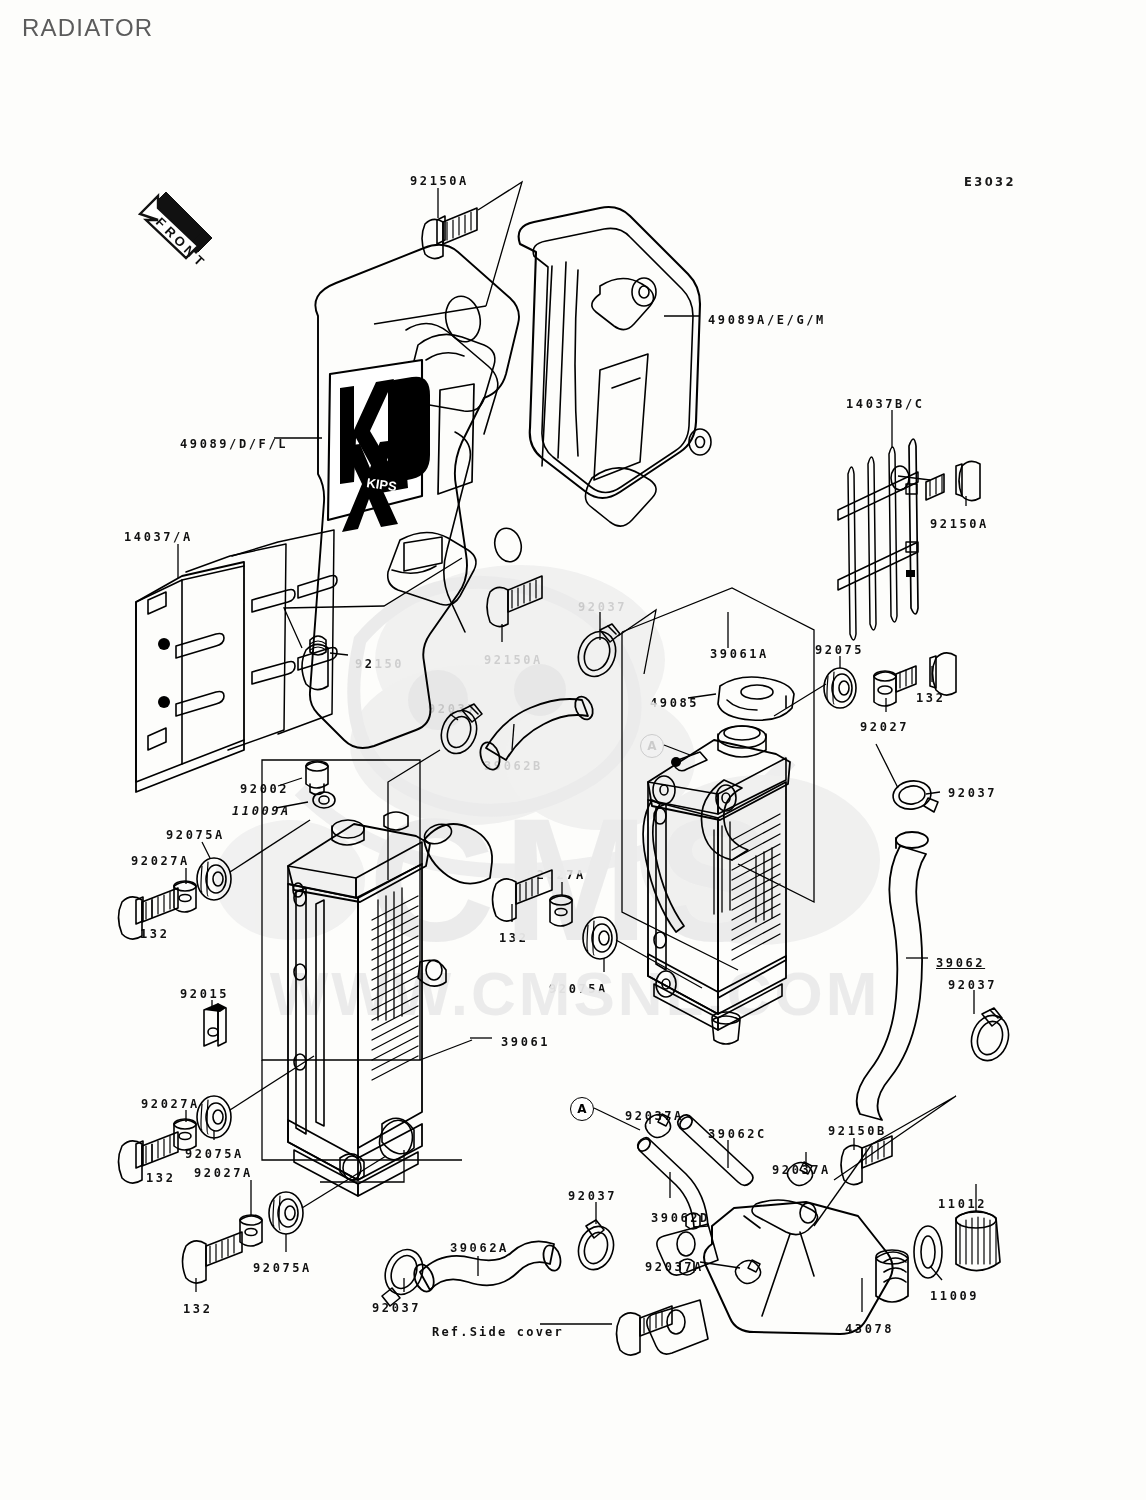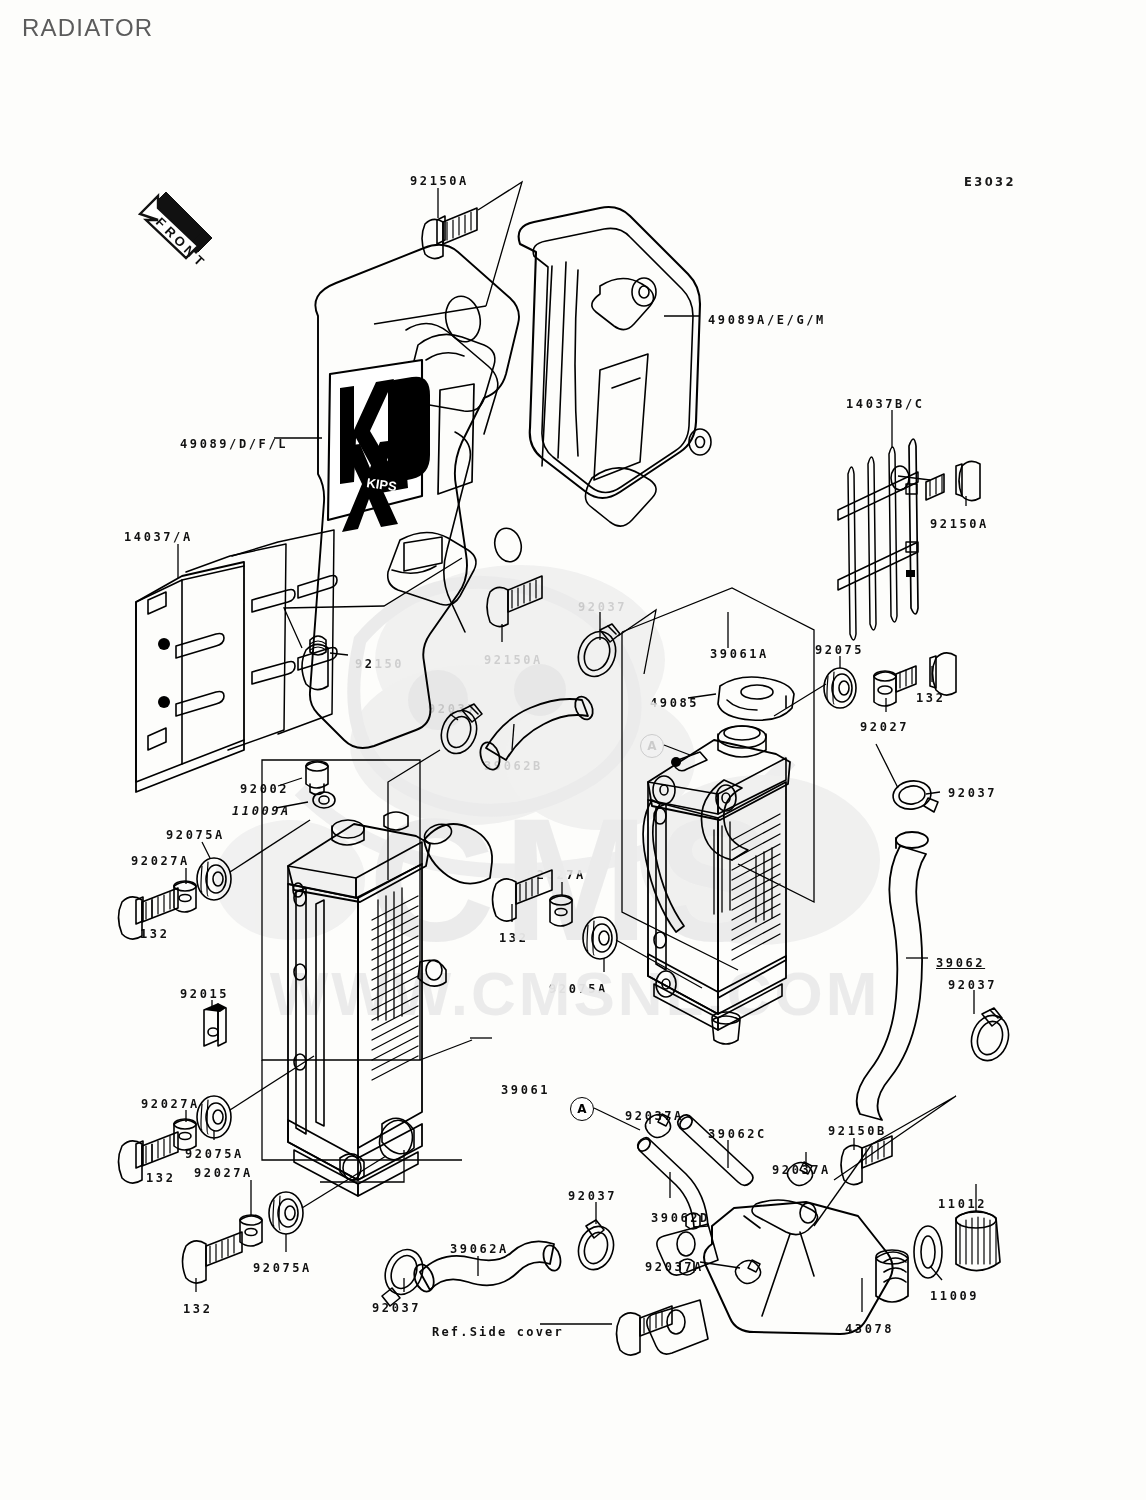--- a/index.html
+++ b/index.html
@@ -855,33 +855,33 @@
       <div class="part-label" style="left: 232px; top: 805px; font-style: italic;">11009A</div>
       <div class="part-label" style="left: 166px; top: 829px;">92075A</div>
       <div class="part-label" style="left: 131px; top: 855px;">92027A</div>
       <div class="part-label" style="left: 527px; top: 869px;">92027A</div>
       <div class="part-label" style="left: 140px; top: 928px;">132</div>
       <div class="part-label" style="left: 499px; top: 932px;">132</div>
       <div class="part-label" style="left: 549px; top: 983px;">92075A</div>
       <div class="part-label" style="left: 936px; top: 957px; text-decoration: underline;">39062</div>
       <div class="part-label" style="left: 948px; top: 979px;">92037</div>
       <div class="part-label" style="left: 180px; top: 988px;">92015</div>
-      <div class="part-label" style="left: 501px; top: 1036px; margin-top: 48px;">39061</div>
+      <div class="part-label" style="left: 501px; top: 1036px;">39061</div>
       <div class="part-label" style="left: 141px; top: 1098px;">92027A</div>
       <div class="part-label" style="left: 625px; top: 1110px;">92037A</div>
       <div class="part-label" style="left: 708px; top: 1128px;">39062C</div>
       <div class="part-label" style="left: 828px; top: 1125px;">92150B</div>
       <div class="part-label" style="left: 185px; top: 1148px;">92075A</div>
       <div class="part-label" style="left: 194px; top: 1167px;">92027A</div>
       <div class="part-label" style="left: 772px; top: 1164px;">92037A</div>
       <div class="part-label" style="left: 146px; top: 1172px;">132</div>
       <div class="part-label" style="left: 938px; top: 1198px;">11012</div>
       <div class="part-label" style="left: 568px; top: 1190px;">92037</div>
       <div class="part-label" style="left: 651px; top: 1212px;">39062D</div>
-      <div class="part-label" style="left: 450px; top: 1243px;">39062A</div>
+      <div class="part-label" style="left: 450px; top: 1243px; font-family: Liberation Mono, monospace;">39062A</div>
       <div class="part-label" style="left: 253px; top: 1262px;">92075A</div>
       <div class="part-label" style="left: 645px; top: 1261px;">92037A</div>
       <div class="part-label" style="left: 930px; top: 1290px;">11009</div>
       <div class="part-label" style="left: 183px; top: 1303px;">132</div>
       <div class="part-label" style="left: 372px; top: 1302px;">92037</div>
       <div class="part-label" style="left: 845px; top: 1323px;">43078</div>
       <div class="part-label lbl-ref" style="left: 432px; top: 1326px;">Ref.Side cover</div>
     </div>
 
   <div class="lbl-wrap" id="markers-root">

